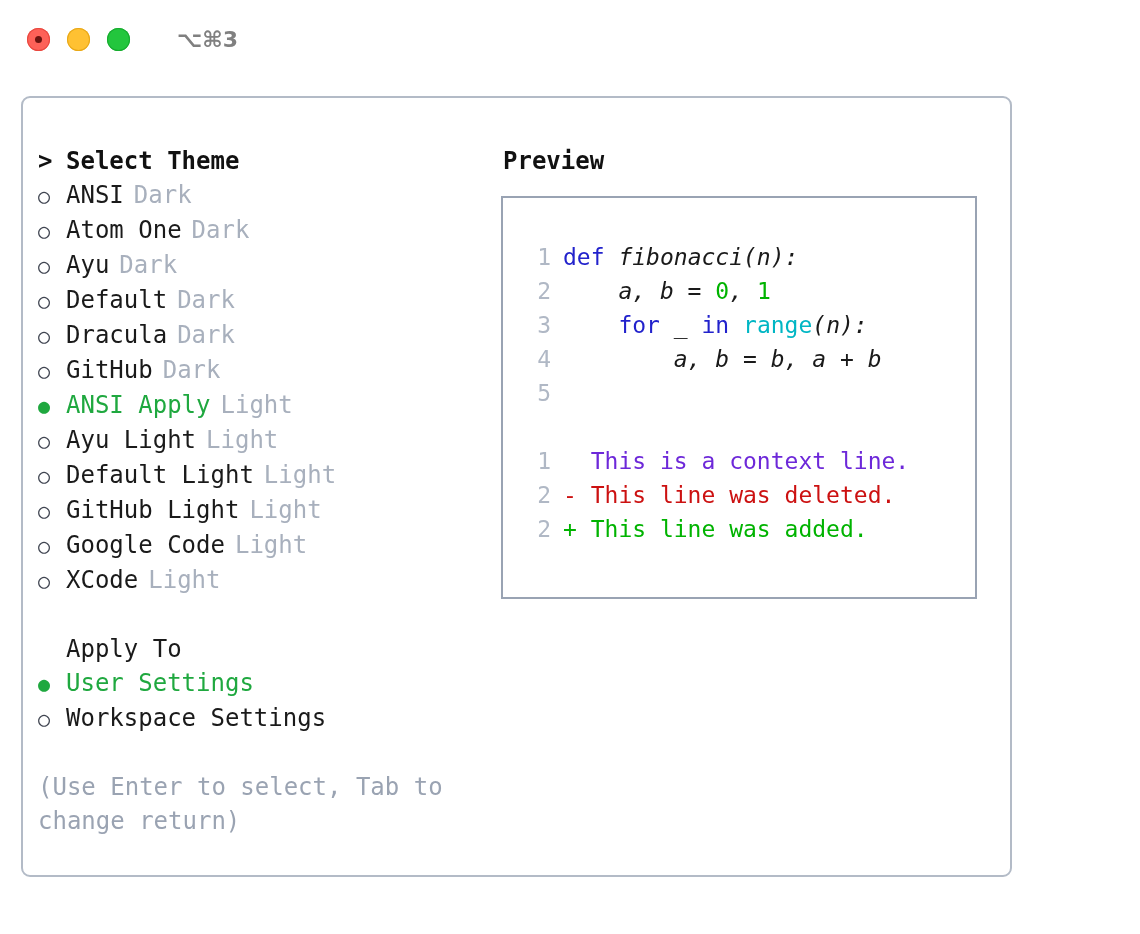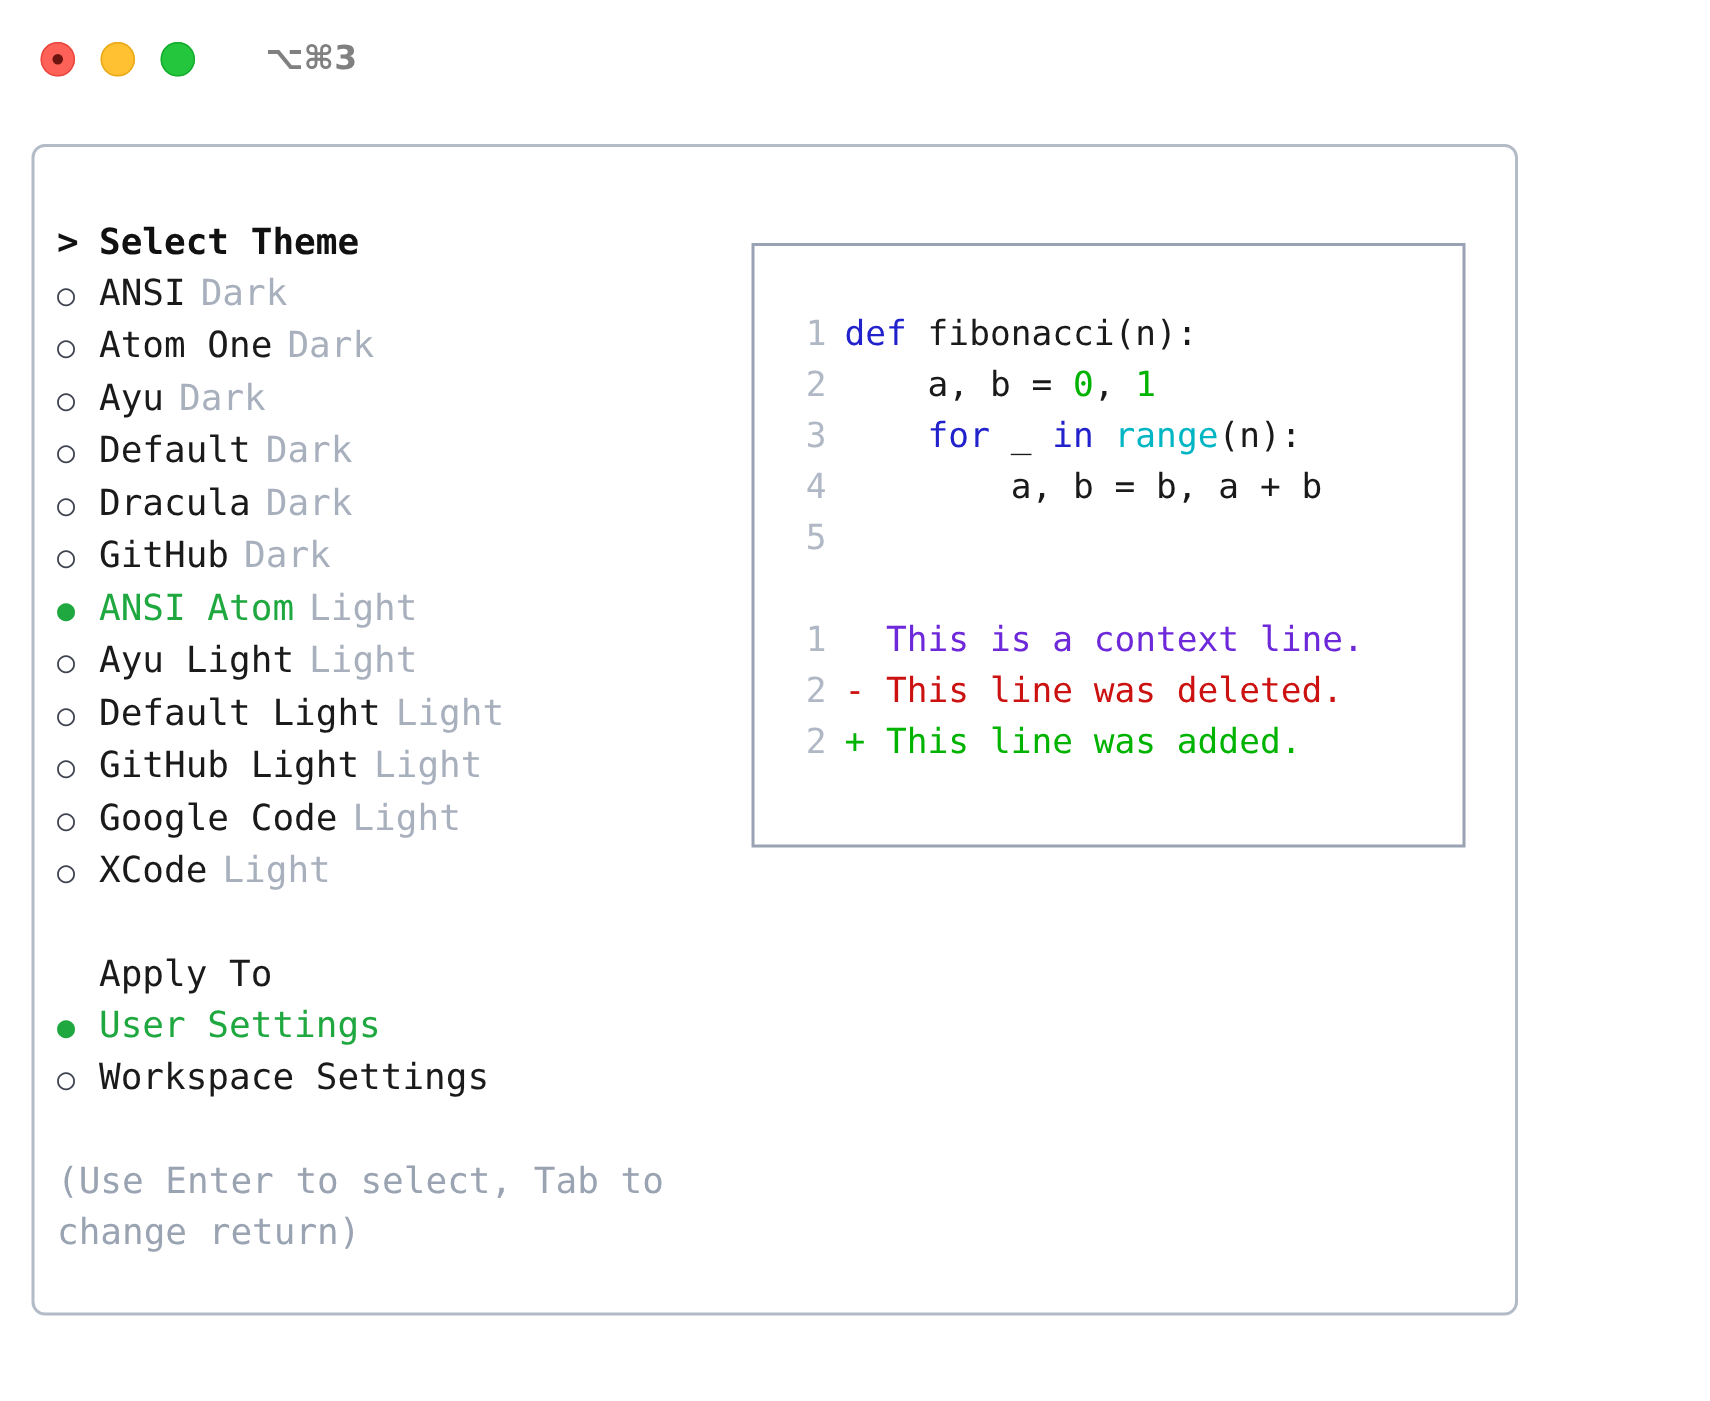--- a/index.html
+++ b/index.html
@@ -182,21 +182,21 @@
     flex: none;
     color: #b0b8c5;
     margin-right: 12px;
   }
   .code-text { color: #1a1a1a; }
   .blank-line { height: 34px; }
 
   .tok-kw   { color: #2222cc; }
   .tok-fn   { color: #00b6c4; }
   .tok-num  { color: #00b300; }
-  .tok-plain{ color: #1a1a1a; }
+  .tok-plain{ color: #1a1a1a; font-style: italic; }
 
   .diff-ctx { color: #6d28d9; }
   .diff-del { color: #cc1111; }
   .diff-add { color: #00b300; }
 </style>
 </head>
 <body>
 
 <div class="app-window">
 
@@ -221,21 +221,21 @@
           <span>Select Theme</span>
         </div>
 
         <div class="option-list" id="theme-list">
             <div class="option-row"><span class="bullet">○</span><span class="option-label">ANSI</span><span class="option-suffix">Dark</span></div>
             <div class="option-row"><span class="bullet">○</span><span class="option-label">Atom One</span><span class="option-suffix">Dark</span></div>
             <div class="option-row"><span class="bullet">○</span><span class="option-label">Ayu</span><span class="option-suffix">Dark</span></div>
             <div class="option-row"><span class="bullet">○</span><span class="option-label">Default</span><span class="option-suffix">Dark</span></div>
             <div class="option-row"><span class="bullet">○</span><span class="option-label">Dracula</span><span class="option-suffix">Dark</span></div>
             <div class="option-row"><span class="bullet">○</span><span class="option-label">GitHub</span><span class="option-suffix">Dark</span></div>
-            <div class="option-row selected"><span class="bullet selected">●</span><span class="option-label">ANSI Atom</span><span class="option-suffix">Light</span></div>
+            <div class="option-row selected"><span class="bullet selected">●</span><span class="option-label">ANSI Apply</span><span class="option-suffix">Light</span></div>
             <div class="option-row"><span class="bullet">○</span><span class="option-label">Ayu Light</span><span class="option-suffix">Light</span></div>
             <div class="option-row"><span class="bullet">○</span><span class="option-label">Default Light</span><span class="option-suffix">Light</span></div>
             <div class="option-row"><span class="bullet">○</span><span class="option-label">GitHub Light</span><span class="option-suffix">Light</span></div>
             <div class="option-row"><span class="bullet">○</span><span class="option-label">Google Code</span><span class="option-suffix">Light</span></div>
             <div class="option-row"><span class="bullet">○</span><span class="option-label">XCode</span><span class="option-suffix">Light</span></div>
           </div>
 
         <div class="group-gap"></div>
 
         <div class="section-heading heading-unfocused">
@@ -246,20 +246,23 @@
         <div class="option-list" id="apply-list">
             <div class="option-row selected"><span class="bullet selected">●</span><span class="option-label">User Settings</span></div>
             <div class="option-row"><span class="bullet">○</span><span class="option-label">Workspace Settings</span></div>
           </div>
 
         <div class="hint">(Use Enter to select, Tab to change return)</div>
       </div>
 
       <div class="col-right">
 
+        <div class="section-heading">
+          <span>Preview</span>
+        </div>
 
         <div class="preview-box">
           <div id="code-block">
               <div class="code-line"><span class="lineno">1</span><span class="code-text"><span class="tok-kw">def</span><span class="tok-plain"> fibonacci(n):</span></span></div>
               <div class="code-line"><span class="lineno">2</span><span class="code-text"><span class="tok-plain">    a, b = </span><span class="tok-num">0</span><span class="tok-plain">, </span><span class="tok-num">1</span></span></div>
               <div class="code-line"><span class="lineno">3</span><span class="code-text"><span class="tok-plain">    </span><span class="tok-kw">for</span><span class="tok-plain"> _ </span><span class="tok-kw">in</span><span class="tok-plain"> </span><span class="tok-fn">range</span><span class="tok-plain">(n):</span></span></div>
               <div class="code-line"><span class="lineno">4</span><span class="code-text"><span class="tok-plain">        a, b = b, a + b</span></span></div>
               <div class="code-line"><span class="lineno">5</span></div>
             </div>
           <div class="blank-line"></div>

